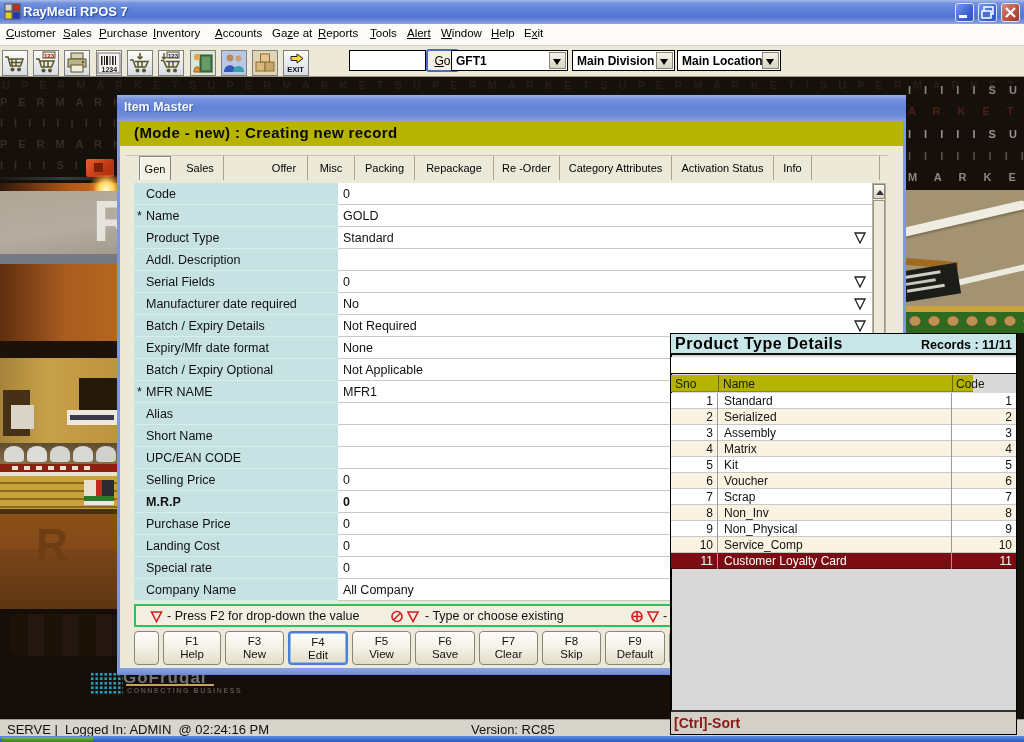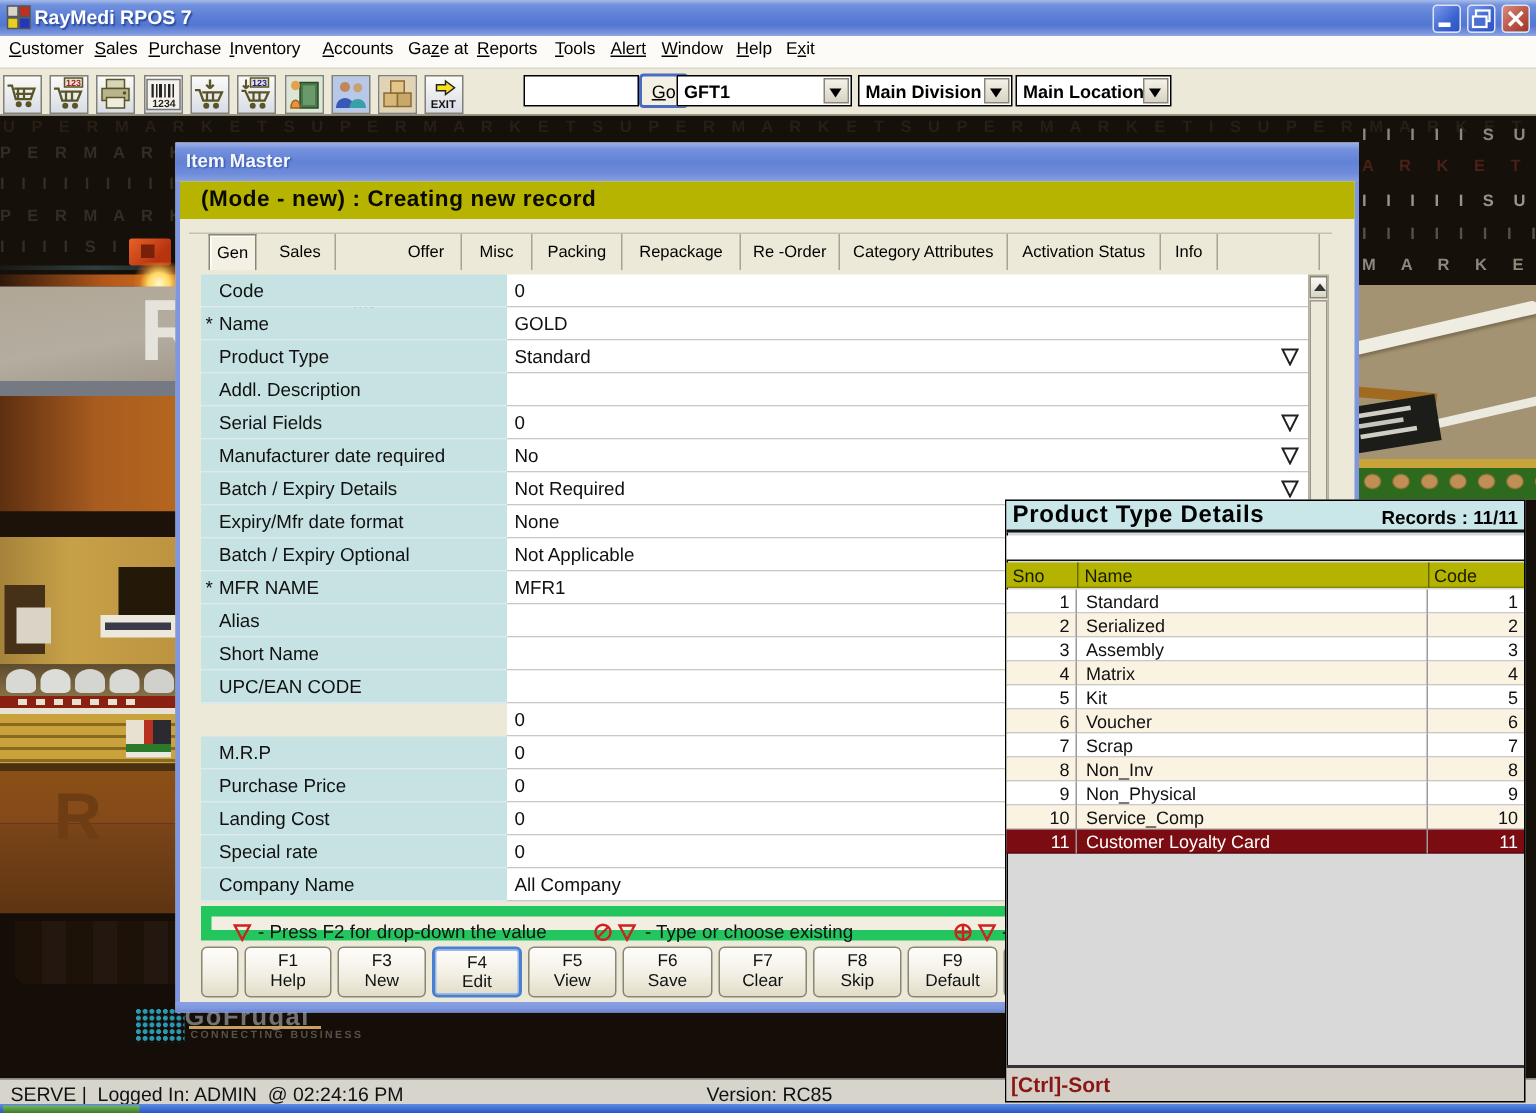--- a/index.html
+++ b/index.html
@@ -52,33 +52,33 @@
 .frow .star { position:absolute; left:3px; top:4px; font-size:12.5px; }
 .frow .val { position:absolute; left:204px; top:0; width:534px; height:22px; background:#fff; border-bottom:1px solid #c8c8c0; font-size:12.5px; color:#111; padding:4px 0 0 5px; }
 .dtri { position:absolute; right:6px; top:4px; width:13px; height:13px; }
 
 
 #sbar { left:755px; top:88px; width:14px; height:419px; background:#f0ede0; border:1px solid #b4b0a0; }
 #sbar .up { position:absolute; left:0px; top:0px; width:12px; height:15px; background:linear-gradient(180deg,#fdfcf8,#d8d4c4); border:1px solid #8a8678; }
 #sbar .thumb { position:absolute; left:0px; top:16px; width:12px; height:225px; background:#ece9d8; border:1px solid #9a9688; }
 
 
-#hintbar { left:17px; top:509px; width:752px; height:23px; background:#f2efe2; border:7px solid #22c55e; font-size:12.5px; color:#111; }
+#hintbar { left:17px; top:509px; width:752px; height:23px; background:#f2efe2; border:2px solid #22c55e; font-size:12.5px; color:#111; }
 #hintbar span { position:absolute; top:3px; }
 
 
 .fbtn { position:absolute; top:536px; height:34px; background:linear-gradient(180deg,#fefdfa 0%,#f2efe4 55%,#e2ddc8 100%); border:1px solid #8a8676; border-radius:4px; text-align:center; font-size:11.5px; color:#111; padding-top:3px; line-height:13px; }
 
 
 #popup { left:670px; top:333px; width:347px; height:402px; background:#d9d9d9; border:1px solid #000; box-shadow:inset 1px 1px 0 #000; z-index:20; }
 #phead { left:0; top:0; width:345px; height:21px; background:#c9e7e9; border-bottom:2px solid #111; }
 #phead .t1 { position:absolute; left:4px; top:1px; font-size:16px; font-weight:bold; letter-spacing:0.5px; color:#000; }
 #phead .t2 { position:absolute; right:4px; top:4px; font-size:12.5px; font-weight:bold; color:#000; }
 #pwhite { left:0; top:23px; width:345px; height:17px; background:#fff; border-bottom:1px solid #111; }
-#pthead { left:0; top:41px; width:345px; height:17px; background:#b3b300; font-size:12px; color:#1a1a00; border-bottom:1px solid #8a8a00; }
+#pthead { left:0; top:41px; width:302px; height:17px; background:#b3b300; font-size:12px; color:#1a1a00; border-bottom:1px solid #8a8a00; }
 .prow { position:absolute; left:0; width:345px; height:16px; font-size:12px; color:#111; }
 .prow .c1 { position:absolute; left:0; top:0; width:47px; height:16px; border-right:1px solid #9a9a9a; text-align:right; padding:1px 4px 0 0; }
 .prow .c2 { position:absolute; left:48px; top:0; width:233px; height:16px; border-right:1px solid #9a9a9a; padding:1px 0 0 5px; }
 .prow .c3 { position:absolute; left:282px; top:0; width:63px; height:16px; text-align:right; padding:1px 4px 0 0; }
 .pw { background:#fff; border-bottom:1px solid #c9c9c9; }
 .pc { background:#faf3e1; border-bottom:1px solid #c9c9c9; }
 #pbottom { left:0; top:376px; width:345px; height:24px; background:#d4d0c8; border-top:2px solid #333; }
 #pbottom span { position:absolute; left:3px; top:3px; font-size:14px; font-weight:bold; color:#8b1714; }
 
 
@@ -385,23 +385,24 @@
         </div>
       <div class="frow" style="top:330px;">
           <div class="lab">Short Name</div>
           <div class="val"></div>
         </div>
       <div class="frow" style="top:352px;">
           <div class="lab">UPC/EAN CODE</div>
           <div class="val"></div>
         </div>
       <div class="frow" style="top:374px;">
+          <div class="lab">Selling Price</div>
           <div class="val">0</div>
         </div>
-      <div class="frow" style="top:396px;">
+      <div class="frow" style="top:396px;font-weight:bold;">
           <div class="lab">M.R.P</div>
           <div class="val">0</div>
         </div>
       <div class="frow" style="top:418px;">
           <div class="lab">Purchase Price</div>
           <div class="val">0</div>
         </div>
       <div class="frow" style="top:440px;">
           <div class="lab">Landing Cost</div>
           <div class="val">0</div>

